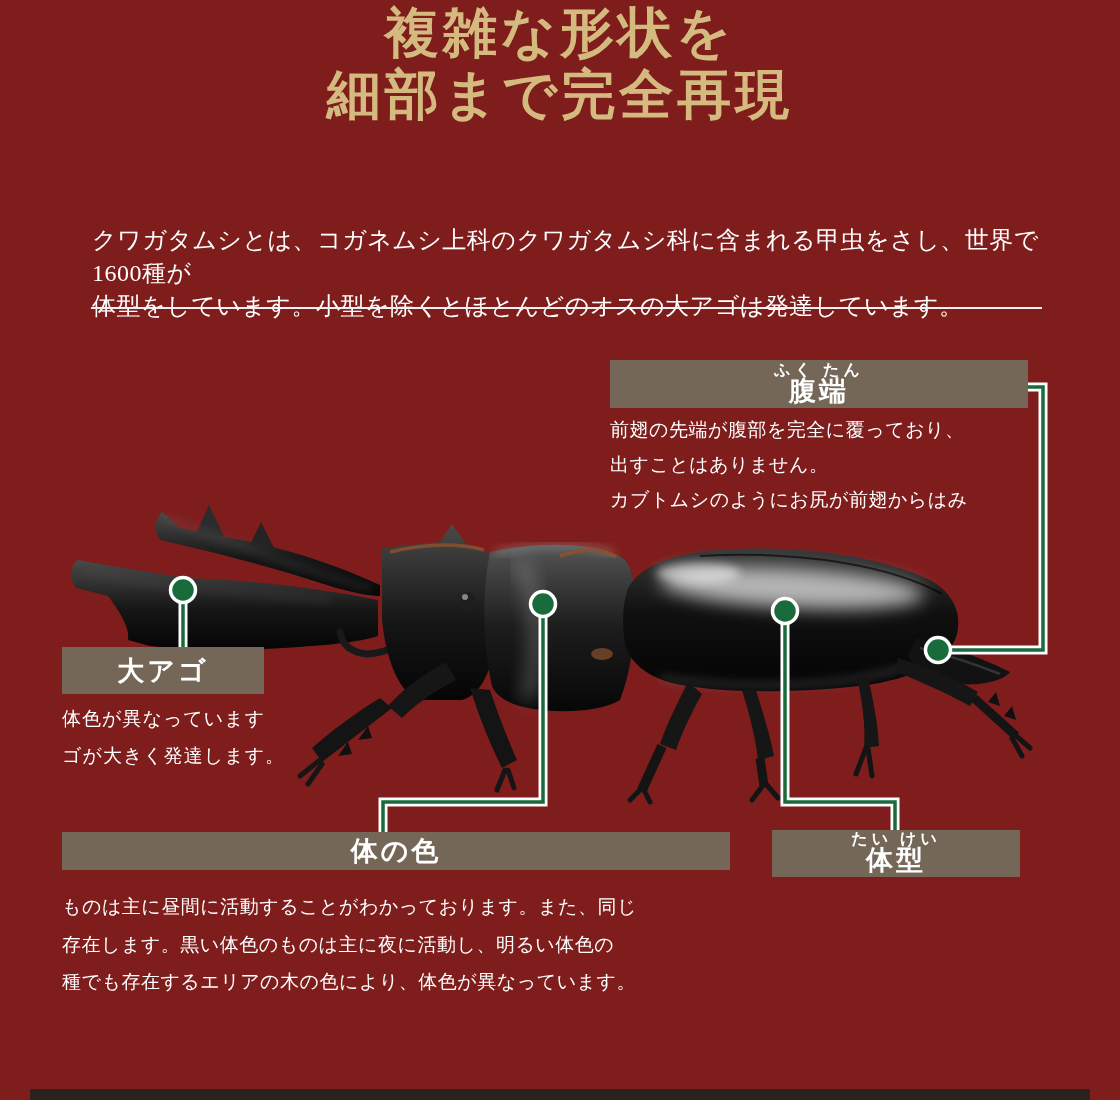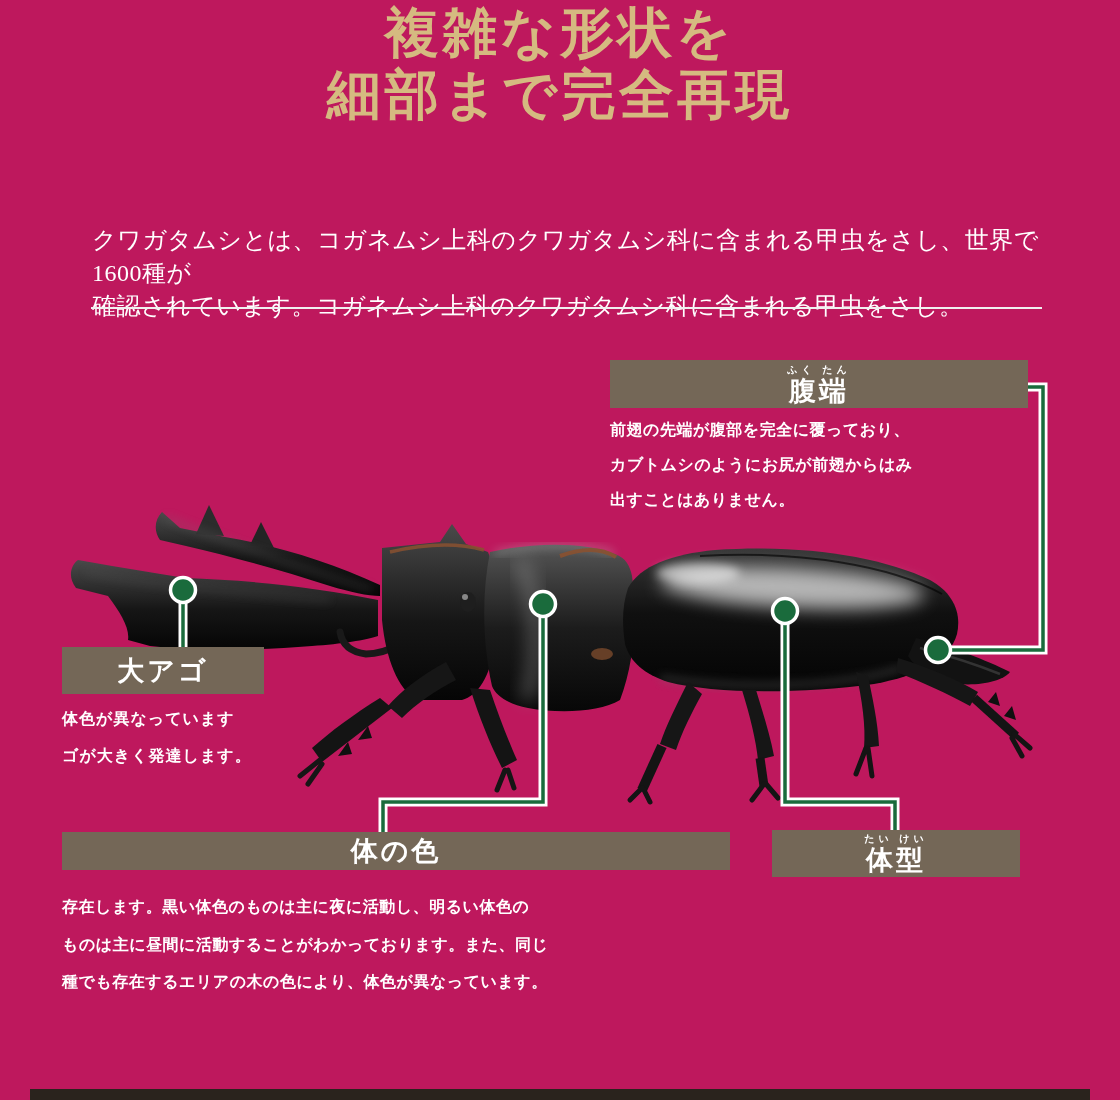--- a/index.html
+++ b/index.html
@@ -1,51 +1,51 @@
 <!DOCTYPE html>
 <html><head>
 <meta charset="utf-8">
 <style>
   html,body{margin:0;padding:0;background:#000;}
-  .stage{position:relative;width:1120px;height:1100px;background:#be185d;overflow:hidden;
+  .stage{position:relative;width:1120px;height:1100px;background:#7f1d1d;overflow:hidden;
          font-family:"Liberation Serif",serif;}
   
   .title{position:absolute;top:2px;left:0;width:100%;margin:0;text-align:center;
          font-size:54px;line-height:62px;font-weight:600;letter-spacing:4px;color:#d5ba80;}
   
   .intro{position:absolute;left:92px;top:224px;width:950px;color:#ffffff;
          font-size:24px;line-height:33px;letter-spacing:0.5px;}
   .rule{position:absolute;left:91px;top:307px;width:951px;height:2px;background:#f0f0f0;}
   
   .art{position:absolute;left:0;top:0;width:1120px;height:1100px;z-index:1;pointer-events:none;}
   
   .cbar{position:absolute;z-index:2;background:#746757;color:#fff;display:flex;
         flex-direction:column;align-items:center;justify-content:center;}
-  .furi{font-size:10px;line-height:13px;font-weight:bold;letter-spacing:4px;}
+  .furi{font-size:16px;line-height:13px;font-weight:bold;letter-spacing:4px;}
   .clabel{font-size:27px;line-height:30px;font-weight:bold;letter-spacing:3px;}
   
-  .desc{position:absolute;z-index:2;color:#fff;font-size:16px;letter-spacing:0.5px;font-weight:bold;}
+  .desc{position:absolute;z-index:2;color:#fff;font-size:19px;letter-spacing:0.5px;}
   .desc .ln{white-space:nowrap;}
   .d-fukutan{left:610px;top:412px;line-height:35px;}
   .d-oago{left:62px;top:700px;line-height:37px;letter-spacing:1px;}
   .d-iro{left:62px;top:888px;line-height:37.5px;}
   .d-taikei{left:772px;top:886px;line-height:36.5px;letter-spacing:1.5px;}
   .bottom-strip{position:absolute;left:30px;top:1089px;width:1060px;height:11px;
                 background:#2a231d;z-index:2;}
 </style>
 </head>
 <body>
 
 <div class="stage">
 
   <h1 class="title"><span>複雑な形状を</span><br><span>細部まで完全再現</span></h1>
 
   <div class="intro">
     <div class="ln">クワガタムシとは、コガネムシ上科のクワガタムシ科に含まれる甲虫をさし、世界で1600種が</div>
-    <div class="ln">確認されています。コガネムシ上科のクワガタムシ科に含まれる甲虫をさし。</div>
+    <div class="ln">体型をしています。小型を除くとほとんどのオスの大アゴは発達しています。</div>
   </div>
   <div class="rule"></div>
 
   <svg class="art" viewBox="0 0 1120 1100">
     <defs>
       <linearGradient id="gBody" x1="0" y1="0" x2="0" y2="1">
         <stop offset="0" stop-color="#4a4a4a"></stop>
           <stop offset="0.55" stop-color="#161616"></stop>
           <stop offset="1" stop-color="#050505"></stop>
       </linearGradient>
@@ -149,38 +149,38 @@
       <circle cx="938" cy="650" r="12.5" fill="#1a6b3c" stroke="#ffffff" stroke-width="3.5"></circle>
     </g>
   </svg>
 
   <div class="cbar" style="left:610px;top:360px;width:418px;height:48px;">
     <span class="furi">ふく たん</span>
     <span class="clabel">腹端</span>
   </div>
   <div class="desc d-fukutan">
     <div class="ln">前翅の先端が腹部を完全に覆っており、</div>
+    <div class="ln">出すことはありません。</div>
     <div class="ln">カブトムシのようにお尻が前翅からはみ</div>
-    <div class="ln">出すことはありません。</div>
   </div>
 
   <div class="cbar" style="left:62px;top:647px;width:202px;height:47px;">
     <span class="clabel">大アゴ</span>
   </div>
   <div class="desc d-oago">
     <div class="ln">体色が異なっています</div>
     <div class="ln">ゴが大きく発達します。</div>
   </div>
 
   <div class="cbar" style="left:62px;top:832px;width:668px;height:38px;">
     <span class="clabel">体の色</span>
   </div>
   <div class="desc d-iro">
+    <div class="ln">ものは主に昼間に活動することがわかっております。また、同じ</div>
     <div class="ln">存在します。黒い体色のものは主に夜に活動し、明るい体色の</div>
-    <div class="ln">ものは主に昼間に活動することがわかっております。また、同じ</div>
     <div class="ln">種でも存在するエリアの木の色により、体色が異なっています。</div>
   </div>
 
   <div class="cbar" style="left:772px;top:830px;width:248px;height:47px;">
     <span class="furi">たい けい</span>
     <span class="clabel">体型</span>
   </div>
 
   <div class="bottom-strip"></div>
 </div>

